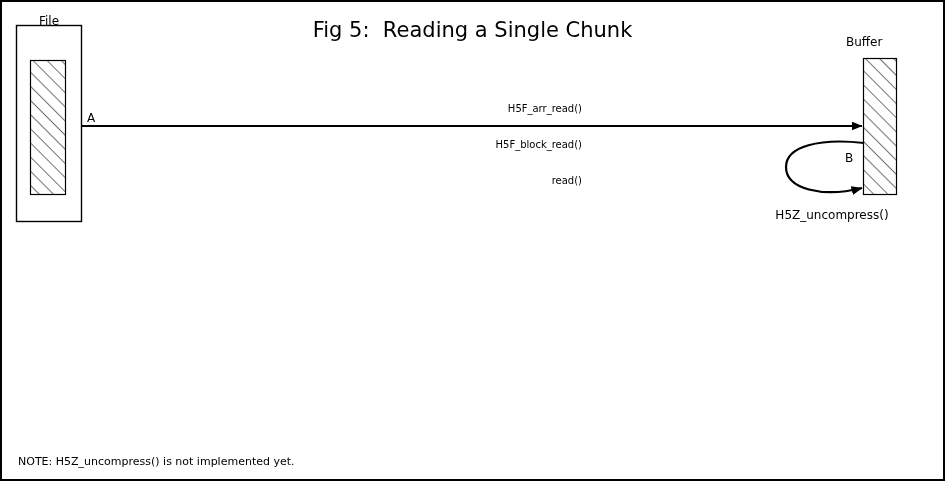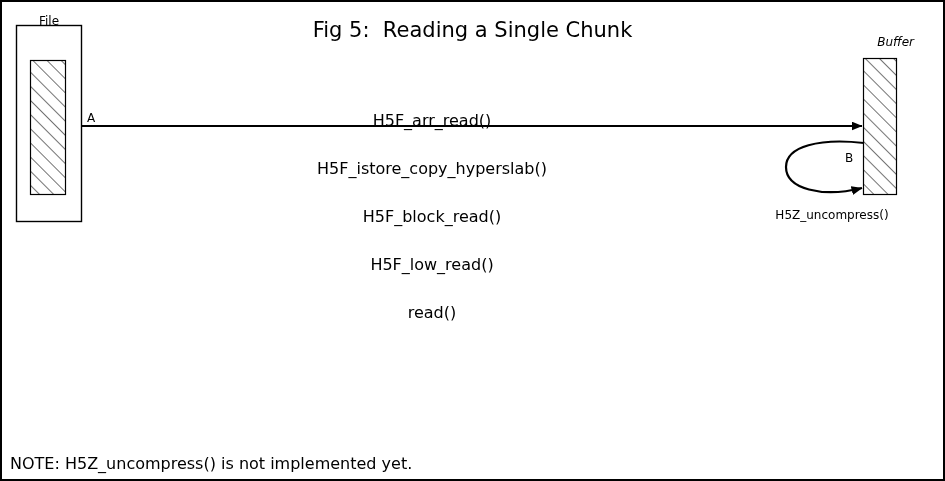--- a/index.html
+++ b/index.html
@@ -58,23 +58,22 @@
     left: 16px;
     top: 15px;
     width: 66px;
     text-align: center;
     font-size: 12px;
   }
   #buffer-label {
     left: 846px;
     top: 36px;
     width: 68px;
-    text-align: right;
+    text-align: left;
     font-size: 12px;
-    font-style: italic;
   }
   #label-a {
     left: 87px;
     top: 112px;
     font-size: 12px;
   }
   #label-b {
     left: 845px;
     top: 152px;
     font-size: 12px;
@@ -83,33 +82,33 @@
     left: 682px;
     top: 209px;
     width: 300px;
     text-align: center;
     font-size: 12px;
   }
   #callstack {
     left: 282px;
     top: 81px;
     width: 300px;
-    text-align: center;
-    font-size: 16px;
+    text-align: right;
+    font-size: 10px;
   }
   #callstack .call-line {
     display: block;
     height: 16px;
     line-height: 16px;
     white-space: pre;
   }
   #note {
-    left: 10px;
+    left: 18px;
     top: 456px;
-    font-size: 16px;
+    font-size: 11px;
   }
 </style>
 </head>
 <body>
 
 <div id="page">
 
   <svg class="diagram-svg" viewBox="0 0 945 481">
     <defs>
       <pattern id="hatch45" width="10" height="10" patternUnits="userSpaceOnUse" patternTransform="rotate(-45)">
@@ -135,23 +134,21 @@
   <div class="lbl" id="title">Fig 5:  Reading a Single Chunk</div>
 
   <div class="lbl" id="file-label">File</div>
   <div class="lbl" id="buffer-label">Buffer</div>
 
   <div class="lbl" id="label-a">A</div>
   <div class="lbl" id="label-b">B</div>
 
   <div class="lbl" id="callstack">
     <span class="call-line">H5F_arr_read()</span>
-    <span class="call-line">H5F_istore_copy_hyperslab()</span>
     <span class="call-line">H5F_block_read()</span>
-    <span class="call-line">H5F_low_read()</span>
     <span class="call-line">read()</span>
   </div>
 
   <div class="lbl" id="uncompress-label">H5Z_uncompress()</div>
 
   <div class="lbl" id="note">NOTE: H5Z_uncompress() is not implemented yet.</div>
 
 </div>
 
 </body></html>

